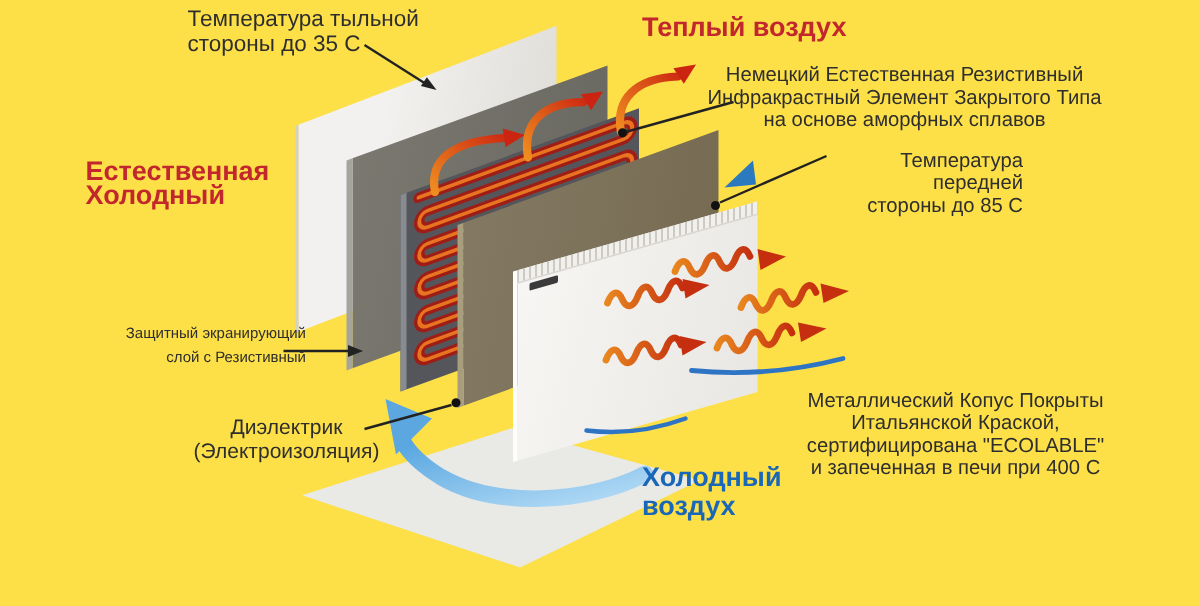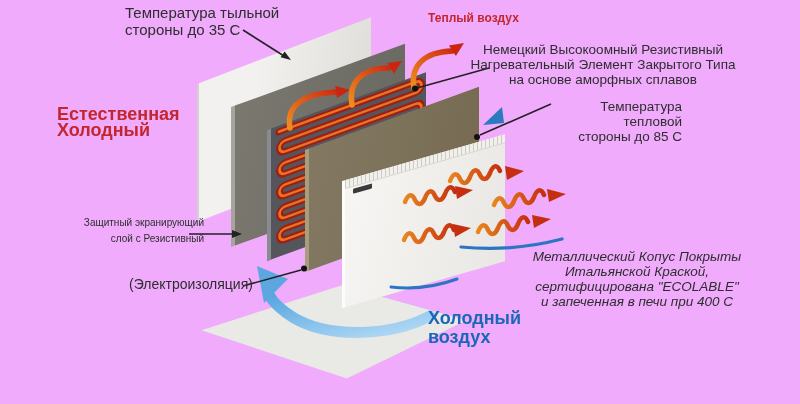--- a/index.html
+++ b/index.html
@@ -1,16 +1,16 @@
 <!DOCTYPE html>
 <html><head>
 <meta charset="utf-8">
 <style>
   html,body{margin:0;padding:0;background:#fff;}
-  .canvas{position:relative;width:800px;height:404px;background:#f0abfc;overflow:hidden;
+  .canvas{position:relative;width:800px;height:404px;background:#fde047;overflow:hidden;
           font-family:"Liberation Sans",sans-serif;}
   
   .floor-shadow{position:absolute;left:190px;top:272px;width:285px;height:112px;z-index:0;
     background:#e9e9e6;filter:blur(5px);
     clip-path:polygon(4% 52%,53% 12%,97% 43%,55% 95%);}
   
   .panel{position:absolute;transform-origin:0 0;}
   .p1{left:197px;top:84px;width:172px;height:138px;transform:skewY(-21deg);
       background:linear-gradient(100deg,#f2f1ef 30%,#dedcd7);border-left:2px solid #d3d1cc;z-index:1;}
   .p2{left:231px;top:107px;width:170px;height:140px;transform:skewY(-20deg);
@@ -122,50 +122,51 @@
   <div class="lbl" style="left:125px;top:5px;font-size:15px;line-height:16.5px;">
     <span>Температура тыльной</span>
     <span>стороны до 35 С</span>
   </div>
 
   <div class="lbl heading red" style="left:57px;top:106px;font-size:18px;line-height:16px;">
     <span>Естественная</span>
     <span>Холодный</span>
   </div>
 
-  <div class="lbl heading red" style="left:428px;top:11px;font-size:12px;">
+  <div class="lbl heading red" style="left:428px;top:11px;font-size:18px;">
     <span>Теплый воздух</span>
   </div>
 
   <div class="lbl" style="left:463px;top:42px;width:280px;text-align:center;">
-    <span>Немецкий Высокоомный Резистивный</span>
-    <span>Нагревательный Элемент Закрытого Типа</span>
+    <span>Немецкий Естественная Резистивный</span>
+    <span>Инфракрастный Элемент Закрытого Типа</span>
     <span>на основе аморфных сплавов</span>
   </div>
 
   <div class="lbl" style="left:540px;top:99px;width:142px;text-align:right;">
-    <span>Температура тепловой</span>
+    <span>Температура передней</span>
     <span>стороны до 85 С</span>
   </div>
 
 
-  <div class="lbl" style="left:527px;top:249px;width:220px;text-align:center;font-style:italic;">
+  <div class="lbl" style="left:527px;top:259px;width:220px;text-align:center;">
     <span>Металлический Копус Покрыты</span>
     <span>Итальянской Краской,</span>
     <span>сертифицирована "ECOLABLE"</span>
     <span>и запеченная в печи при 400 С</span>
   </div>
 
   <div class="lbl heading blue" style="left:428px;top:309px;font-size:18px;line-height:18.5px;">
     <span>Холодный</span>
     <span>воздух</span>
   </div>
 
   <div class="lbl" style="left:24px;top:215px;width:180px;text-align:right;font-size:10px;line-height:15.5px;">
     <span>Защитный экранирующий</span>
     <span>слой с Резистивный</span>
   </div>
 
   <div class="lbl" style="left:111px;top:276px;width:160px;text-align:center;font-size:14px;line-height:16px;">
+    <span>Диэлектрик</span>
     <span>(Электроизоляция)</span>
   </div>
 
 </div>
 
 </body></html>

